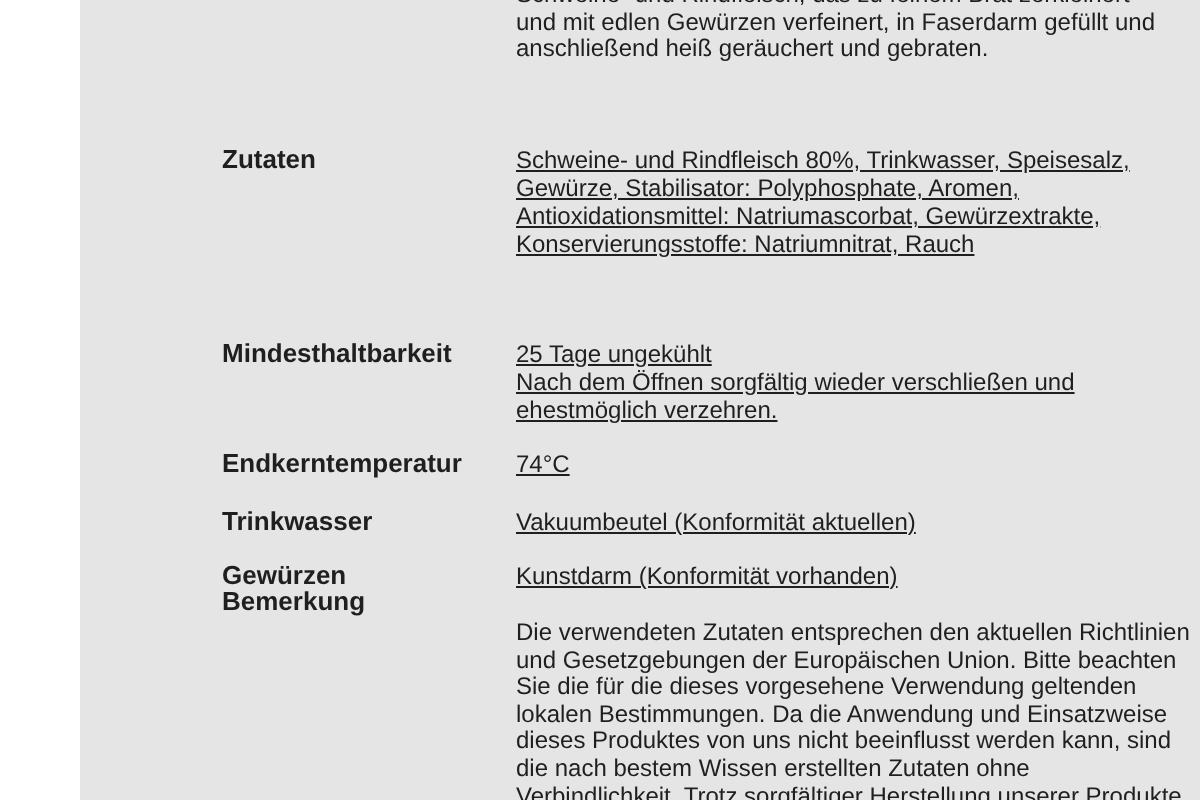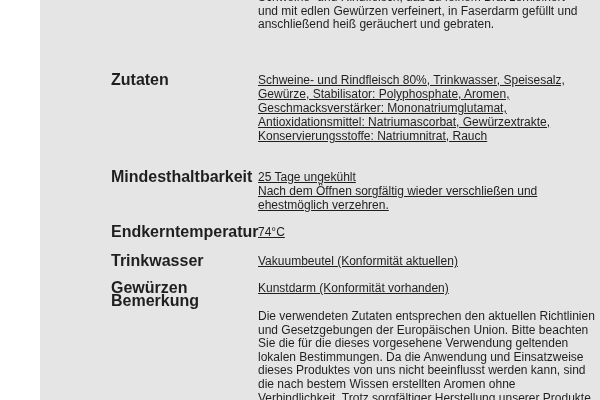--- a/index.html
+++ b/index.html
@@ -13,21 +13,21 @@
     height: 400px;
     background: #e5e5e5;
     overflow: hidden;
     font-family: "Liberation Sans", sans-serif;
     color: #1f1f1f;
     margin-left: 40px;
   }
   .spec-label {
     position: absolute;
     left: 71px;
-    font-size: 16px;
+    font-size: 13px;
     font-weight: 700;
     line-height: 14px;
     white-space: nowrap;
   }
   .spec-value {
     position: absolute;
     left: 218px;
     font-size: 12px;
     font-weight: 400;
     white-space: nowrap;
@@ -47,21 +47,20 @@
   <div class="spec-value lh-135" style="top:-9px;">
     <div class="line">Schweine- und Rindfleisch, das zu feinem Brät zerkleinert</div>
     <div class="line">und mit edlen Gewürzen verfeinert, in Faserdarm gefüllt und</div>
     <div class="line">anschließend heiß geräuchert und gebraten.</div>
   </div>
 
   <div class="spec-label" style="top:73px;">Zutaten</div>
   <div class="spec-value lh-140" style="top:73px;">
     <div class="line">Schweine- und Rindfleisch 80%, Trinkwasser, Speisesalz,</div>
     <div class="line">Gewürze, Stabilisator: Polyphosphate, Aromen,</div>
-    <div class="line">Geschmacksverstärker: Mononatriumglutamat,</div>
     <div class="line">Antioxidationsmittel: Natriumascorbat, Gewürzextrakte,</div>
     <div class="line">Konservierungsstoffe: Natriumnitrat, Rauch</div>
   </div>
 
   <div class="spec-label" style="top:170px;text-align:center;">Mindesthaltbarkeit</div>
   <div class="spec-value lh-140" style="top:170px;">
     <div class="line">25 Tage ungekühlt</div>
     <div class="line">Nach dem Öffnen sorgfältig wieder verschließen und</div>
     <div class="line">ehestmöglich verzehren.</div>
   </div>
@@ -81,17 +80,17 @@
     <div class="line">Kunstdarm (Konformität vorhanden)</div>
   </div>
 
   <div class="spec-label" style="top:294px;">Bemerkung</div>
   <div class="spec-value lh-136" style="top:310px;">
     <div class="line">Die verwendeten Zutaten entsprechen den aktuellen Richtlinien</div>
     <div class="line">und Gesetzgebungen der Europäischen Union. Bitte beachten</div>
     <div class="line">Sie die für die dieses vorgesehene Verwendung geltenden</div>
     <div class="line">lokalen Bestimmungen. Da die Anwendung und Einsatzweise</div>
     <div class="line">dieses Produktes von uns nicht beeinflusst werden kann, sind</div>
-    <div class="line">die nach bestem Wissen erstellten Aromen ohne</div>
+    <div class="line">die nach bestem Wissen erstellten Zutaten ohne</div>
     <div class="line">Verbindlichkeit. Trotz sorgfältiger Herstellung unserer Produkte</div>
   </div>
 
 </div>
 
 </body></html>

